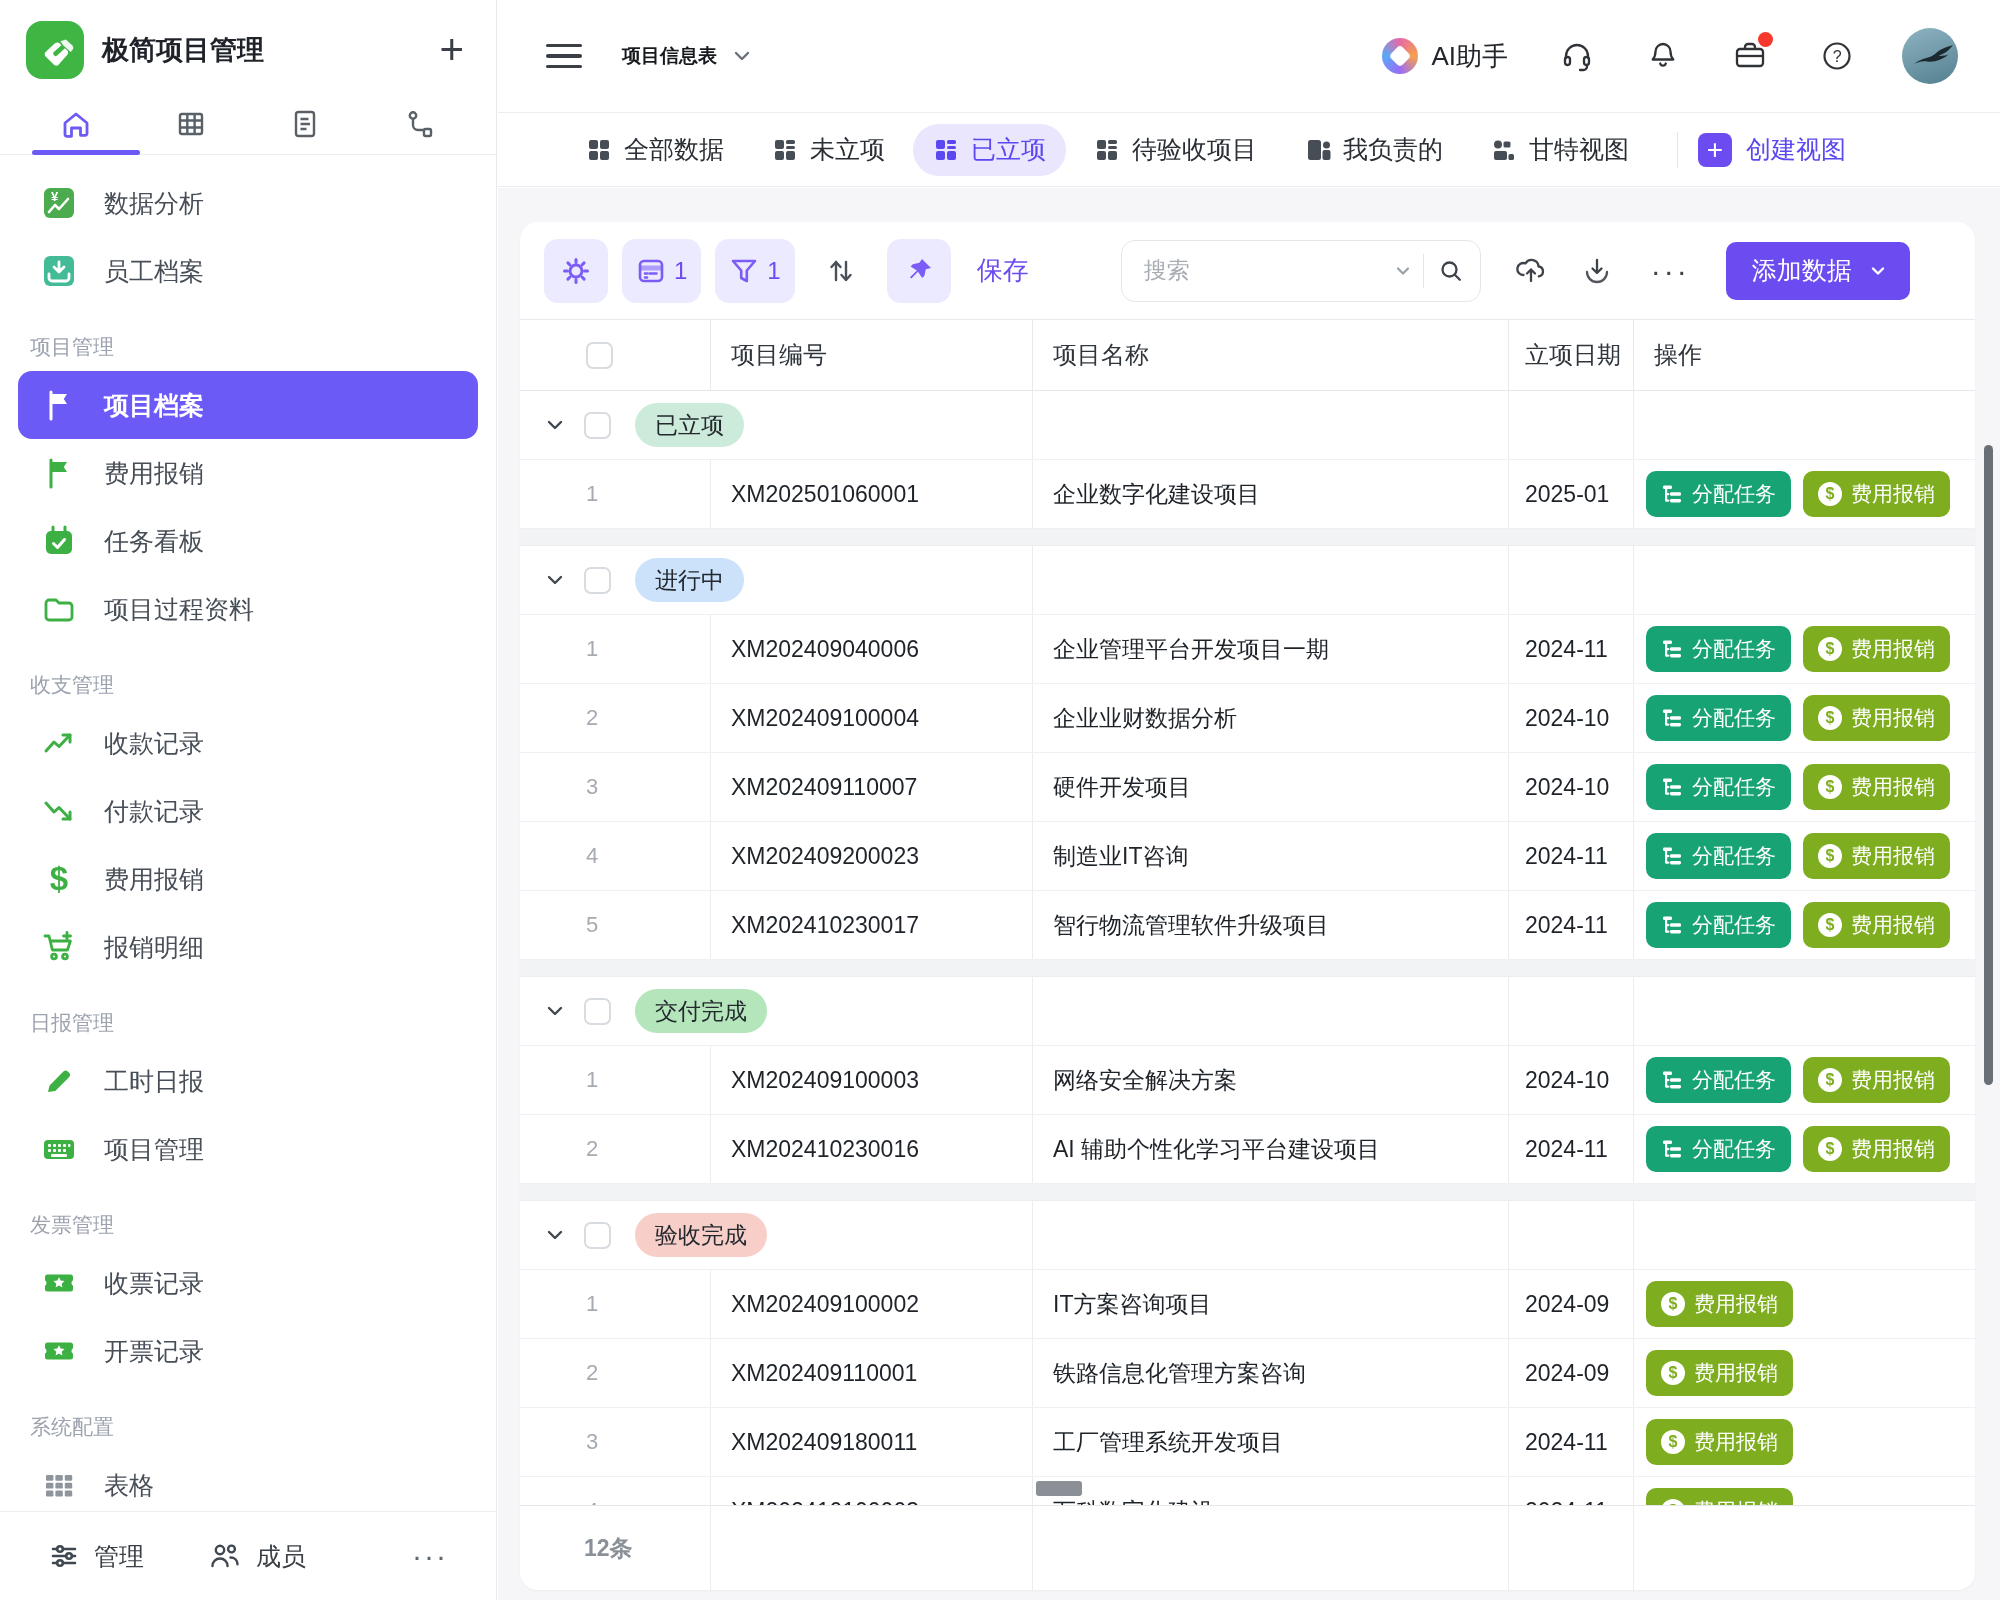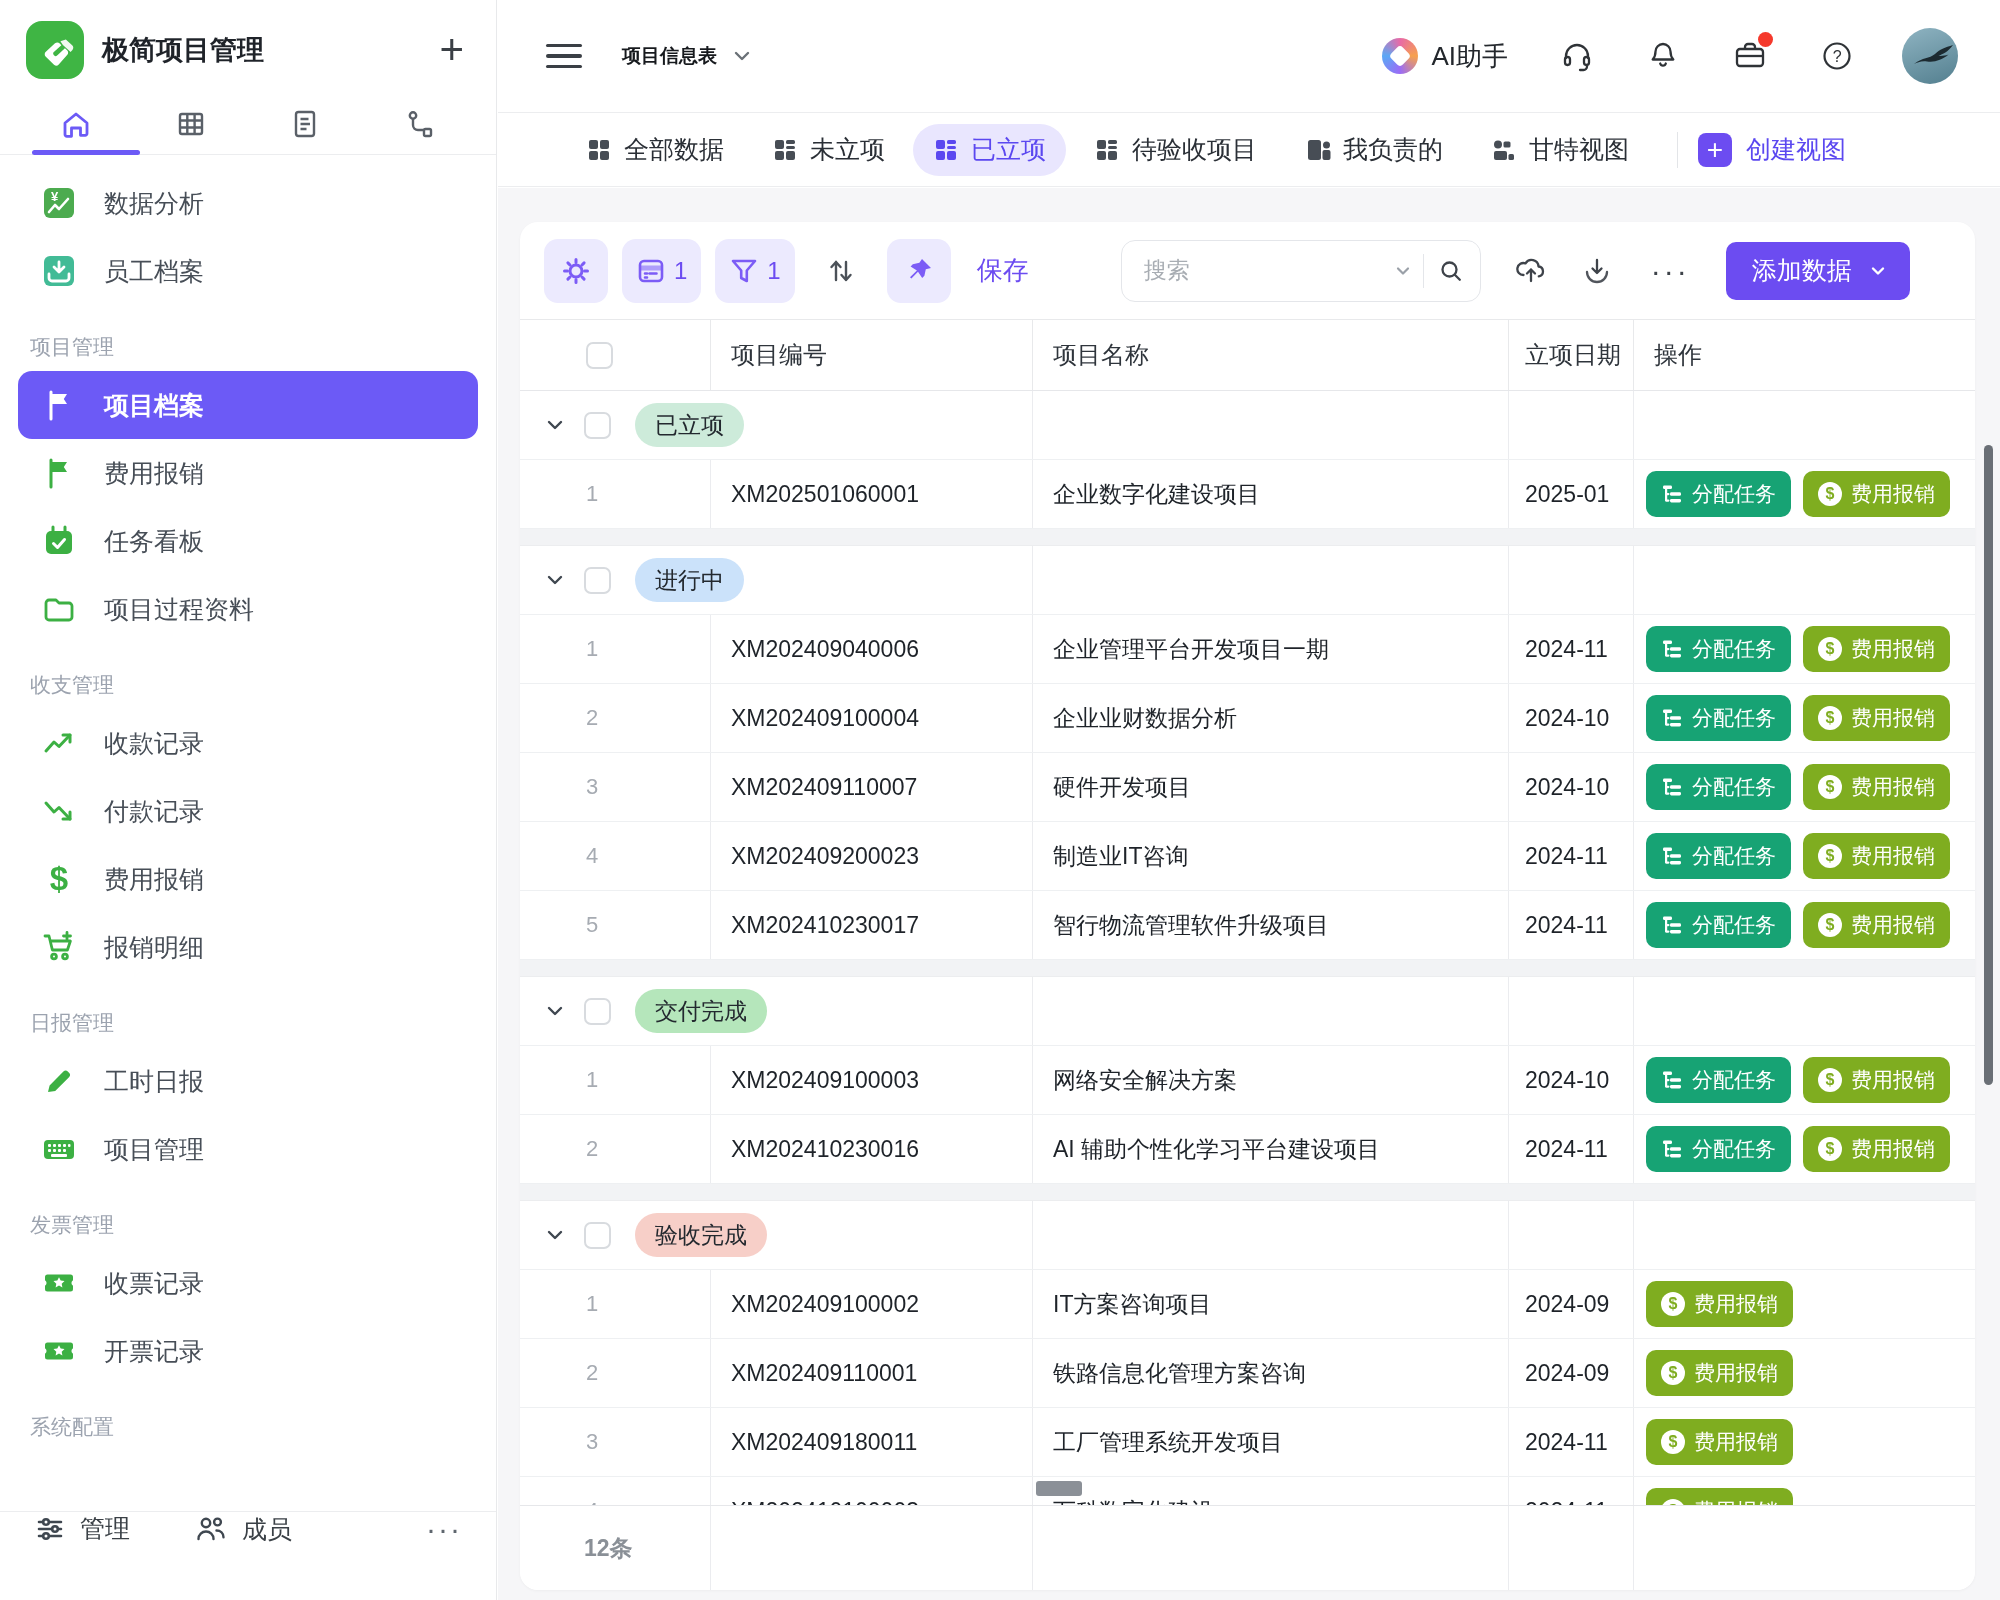--- a/index.html
+++ b/index.html
@@ -18,22 +18,22 @@
              padding:0 58px;border-bottom:1px solid #ecedef;position:relative;}
   .itab{width:36px;height:36px;display:flex;align-items:center;justify-content:center;}
   .itab-underline{position:absolute;left:32px;bottom:-1px;width:108px;height:5px;border-radius:3px;background:#6c5af6;}
   .nav{flex:1;overflow:hidden;padding-top:14px;}
   .nav-section{height:56px;display:flex;align-items:flex-end;padding:0 0 10px 30px;color:#9ca3af;font-size:21px;}
   .nav-item{height:68px;display:flex;align-items:center;margin:0 18px;padding-left:22px;border-radius:14px;gap:26px;
             color:#474e57;font-size:25px;cursor:pointer;}
   .nav-item.active{background:#6c5af6;color:#fff;font-weight:bold;}
   .nicon{width:38px;height:38px;display:flex;align-items:center;justify-content:center;flex:none;}
   .dollar-glyph{font-size:33px;font-weight:600;color:#3cb043;}
-  .side-footer{height:88px;flex:none;border-top:1px solid #ecedef;display:flex;align-items:flex-start;
-               padding:0 34px;gap:20px;font-size:25px;color:#3a4046;}
+  .side-footer{height:88px;flex:none;border-top:1px solid #ecedef;display:flex;align-items:center;
+               padding:0 48px;gap:20px;font-size:25px;color:#3a4046;}
   .sf-item{display:flex;align-items:center;gap:14px;cursor:pointer;}
   .sf-item.members{margin-left:44px;}
   .sf-dots{margin-left:auto;font-size:30px;color:#5f666e;letter-spacing:2px;}
 
   
   .main{position:absolute;left:498px;top:0;width:1502px;height:1600px;}
   .top-header{height:113px;display:flex;align-items:center;padding:0 42px 0 48px;border-bottom:1px solid #ecedef;box-sizing:border-box;}
   .hamburger{width:36px;display:flex;flex-direction:column;gap:7px;cursor:pointer;}
   .hamburger i{display:block;height:3.5px;border-radius:2px;background:#3a3f45;}
   .page-title{font-size:19px;font-weight:bold;color:#16191d;margin-left:40px;}
@@ -312,20 +312,36 @@
         <span class="nicon">
             <svg width="36" height="36" viewBox="0 0 36 36">
               <path d="M4 12a2.5 2.5 0 0 1 2.5-2.5h23A2.5 2.5 0 0 1 32 12v3.2a3.3 3.3 0 0 0 0 5.6V24a2.5 2.5 0 0 1-2.5 2.5h-23A2.5 2.5 0 0 1 4 24v-3.2a3.3 3.3 0 0 0 0-5.6z" fill="#3cb043"></path>
               <path d="M18 12.2l1.7 3.4 3.8.5-2.8 2.6.7 3.7-3.4-1.8-3.4 1.8.7-3.7-2.8-2.6 3.8-.5z" fill="#fff"></path>
             </svg>
           </span>
         <span>开票记录</span>
       </div>
 
       <div class="nav-section">系统配置</div>
+      <div class="nav-item">
+        <span class="nicon">
+            <svg width="34" height="34" viewBox="0 0 34 34" fill="#8e959d">
+              <rect x="4" y="7" width="7.4" height="5.8" rx="1.2"></rect>
+              <rect x="13.4" y="7" width="7.4" height="5.8" rx="1.2"></rect>
+              <rect x="22.8" y="7" width="7.4" height="5.8" rx="1.2"></rect>
+              <rect x="4" y="14.8" width="7.4" height="5.8" rx="1.2"></rect>
+              <rect x="13.4" y="14.8" width="7.4" height="5.8" rx="1.2"></rect>
+              <rect x="22.8" y="14.8" width="7.4" height="5.8" rx="1.2"></rect>
+              <rect x="4" y="22.6" width="7.4" height="5.8" rx="1.2"></rect>
+              <rect x="13.4" y="22.6" width="7.4" height="5.8" rx="1.2"></rect>
+              <rect x="22.8" y="22.6" width="7.4" height="5.8" rx="1.2"></rect>
+            </svg>
+          </span>
+        <span>表格</span>
+      </div>
 
     </div>
 
     <div class="side-footer">
       <span class="sf-item">
         <span>
             <svg width="32" height="32" viewBox="0 0 32 32" fill="none" stroke="#3f4750" stroke-width="2.6" stroke-linecap="round">
               <path d="M5 9h22M5 16h22M5 23h22"></path>
               <circle cx="12" cy="9" r="2.8" fill="#fff"></circle>
               <circle cx="21" cy="16" r="2.8" fill="#fff"></circle>

